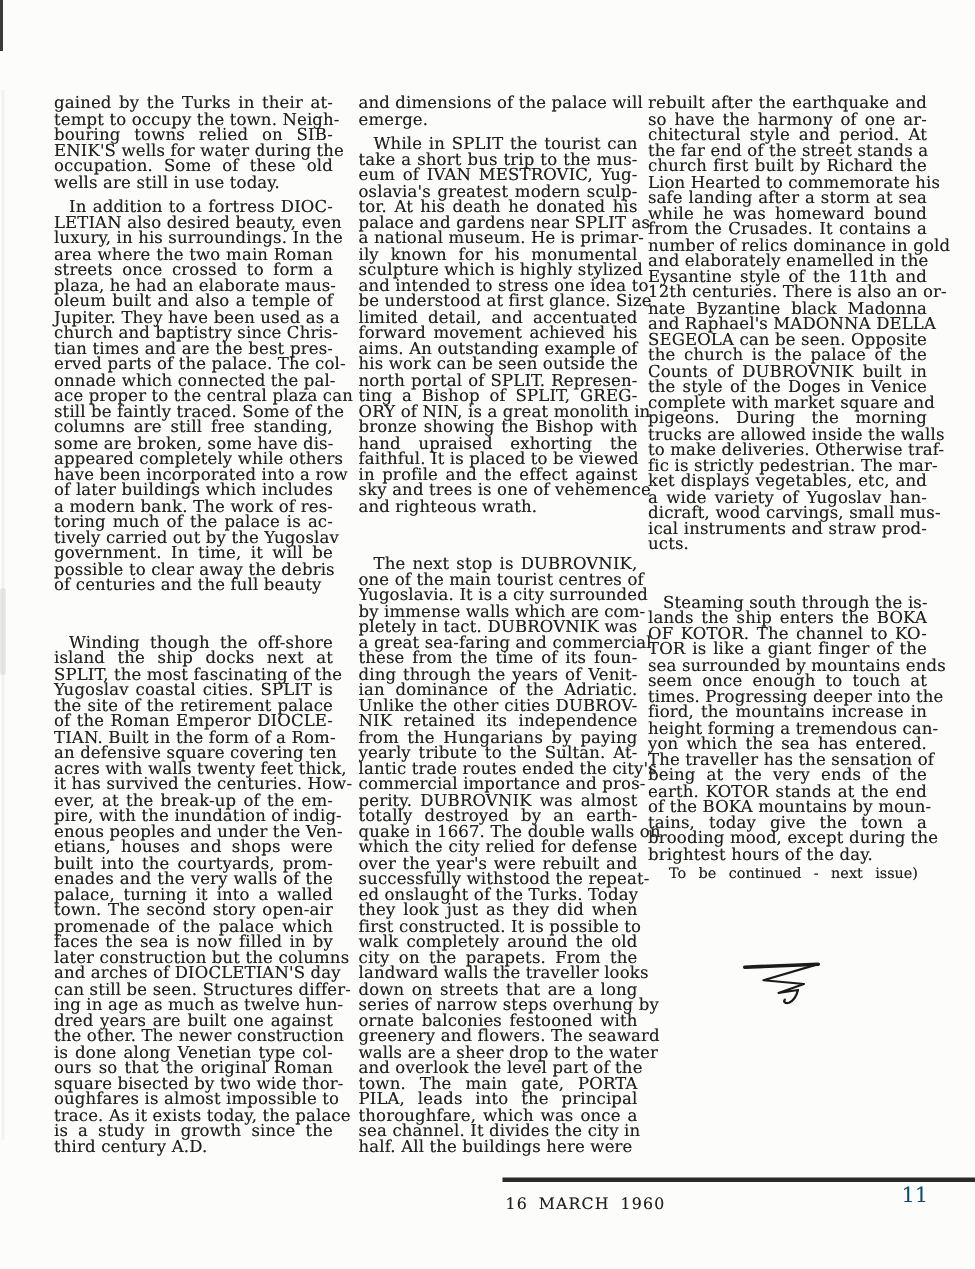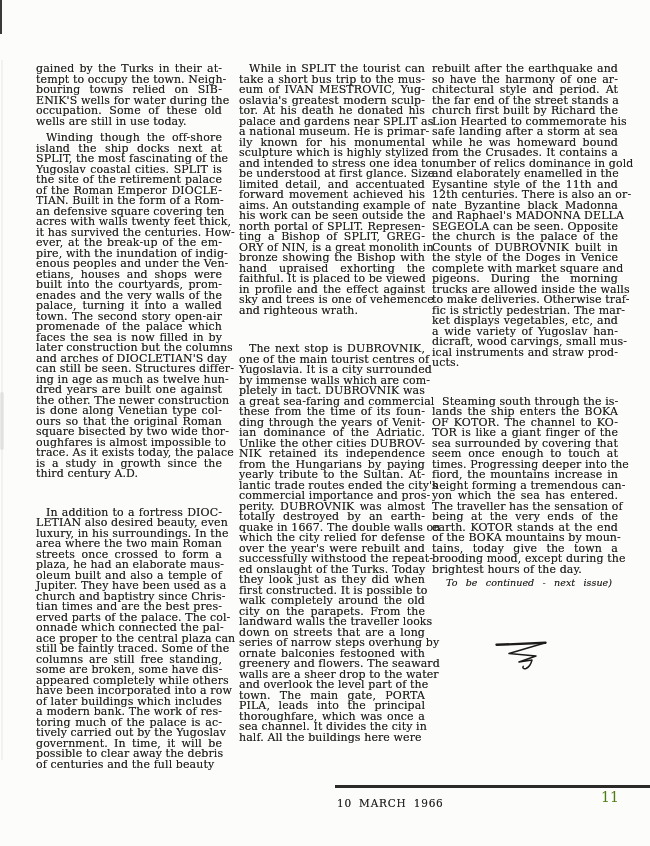--- a/index.html
+++ b/index.html
@@ -53,21 +53,20 @@
 
   .continuation {
     position: absolute;
     left: 446px; top: 577px;
     width: 166px;
     font-size: 9.6px;
     color: #23211e;
     text-align: justify;
     text-align-last: justify;
     text-shadow: 0 0 0.4px rgba(35,33,30,0.55);
-    font-style: italic;
   }
 
   .signature {
     position: absolute;
     left: 492px; top: 637px;
     width: 62px; height: 38px;
   }
 
   .footer-rule {
     position: absolute;
@@ -81,39 +80,66 @@
     font-size: 10.5px;
     letter-spacing: 0.8px;
     word-spacing: 3px;
     color: #23211e;
     text-shadow: 0 0 0.4px rgba(35,33,30,0.5);
   }
   .footer-page {
     position: absolute;
     left: 601px; top: 789px;
     font-size: 14px;
-    color: #4d7c0f;
+    color: #0c4a6e;
   }
 </style>
 </head>
 <body>
 
 <div class="page">
   <div class="artifact-top-left"></div>
   <div class="artifact-left-edge"></div>
   <div class="artifact-left-smudge"></div>
 
   <div class="col" id="col-0">
       <div class="para">
         <div class="line">gained by the Turks in their at-</div>
         <div class="line">tempt to occupy the town. Neigh-</div>
         <div class="line">bouring towns relied on SIB-</div>
         <div class="line">ENIK'S wells for water during the</div>
         <div class="line">occupation. Some of these old</div>
         <div class="line last">wells are still in use today.</div>
+      </div>
+      <div class="para indent">
+        <div class="line">In addition to a fortress DIOC-</div>
+        <div class="line">LETIAN also desired beauty, even</div>
+        <div class="line">luxury, in his surroundings. In the</div>
+        <div class="line">area where the two main Roman</div>
+        <div class="line">streets once crossed to form a</div>
+        <div class="line">plaza, he had an elaborate maus-</div>
+        <div class="line">oleum built and also a temple of</div>
+        <div class="line">Jupiter. They have been used as a</div>
+        <div class="line">church and baptistry since Chris-</div>
+        <div class="line">tian times and are the best pres-</div>
+        <div class="line">erved parts of the palace. The col-</div>
+        <div class="line">onnade which connected the pal-</div>
+        <div class="line">ace proper to the central plaza can</div>
+        <div class="line">still be faintly traced. Some of the</div>
+        <div class="line">columns are still free standing,</div>
+        <div class="line">some are broken, some have dis-</div>
+        <div class="line">appeared completely while others</div>
+        <div class="line">have been incorporated into a row</div>
+        <div class="line">of later buildings which includes</div>
+        <div class="line">a modern bank. The work of res-</div>
+        <div class="line">toring much of the palace is ac-</div>
+        <div class="line">tively carried out by the Yugoslav</div>
+        <div class="line">government. In time, it will be</div>
+        <div class="line">possible to clear away the debris</div>
+        <div class="line last">of centuries and the full beauty</div>
       </div>
       <div class="para indent">
         <div class="line">Winding though the off-shore</div>
         <div class="line">island the ship docks next at</div>
         <div class="line">SPLIT, the most fascinating of the</div>
         <div class="line">Yugoslav coastal cities. SPLIT is</div>
         <div class="line">the site of the retirement palace</div>
         <div class="line">of the Roman Emperor DIOCLE-</div>
         <div class="line">TIAN. Built in the form of a Rom-</div>
         <div class="line">an defensive square covering ten</div>
@@ -136,49 +162,26 @@
         <div class="line">dred years are built one against</div>
         <div class="line">the other. The newer construction</div>
         <div class="line">is done along Venetian type col-</div>
         <div class="line">ours so that the original Roman</div>
         <div class="line">square bisected by two wide thor-</div>
         <div class="line">oughfares is almost impossible to</div>
         <div class="line">trace. As it exists today, the palace</div>
         <div class="line">is a study in growth since the</div>
         <div class="line last">third century A.D.</div>
       </div>
-      <div class="para indent">
-        <div class="line">In addition to a fortress DIOC-</div>
-        <div class="line">LETIAN also desired beauty, even</div>
-        <div class="line">luxury, in his surroundings. In the</div>
-        <div class="line">area where the two main Roman</div>
-        <div class="line">streets once crossed to form a</div>
-        <div class="line">plaza, he had an elaborate maus-</div>
-        <div class="line">oleum built and also a temple of</div>
-        <div class="line">Jupiter. They have been used as a</div>
-        <div class="line">church and baptistry since Chris-</div>
-        <div class="line">tian times and are the best pres-</div>
-        <div class="line">erved parts of the palace. The col-</div>
-        <div class="line">onnade which connected the pal-</div>
-        <div class="line">ace proper to the central plaza can</div>
-        <div class="line">still be faintly traced. Some of the</div>
-        <div class="line">columns are still free standing,</div>
-        <div class="line">some are broken, some have dis-</div>
-        <div class="line">appeared completely while others</div>
-        <div class="line">have been incorporated into a row</div>
-        <div class="line">of later buildings which includes</div>
-        <div class="line">a modern bank. The work of res-</div>
-        <div class="line">toring much of the palace is ac-</div>
-        <div class="line">tively carried out by the Yugoslav</div>
-        <div class="line">government. In time, it will be</div>
-        <div class="line">possible to clear away the debris</div>
-        <div class="line last">of centuries and the full beauty</div>
-      </div>
     </div>
   <div class="col" id="col-1">
+      <div class="para">
+        <div class="line">and dimensions of the palace will</div>
+        <div class="line last">emerge.</div>
+      </div>
       <div class="para indent">
         <div class="line">While in SPLIT the tourist can</div>
         <div class="line">take a short bus trip to the mus-</div>
         <div class="line">eum of IVAN MESTROVIC, Yug-</div>
         <div class="line">oslavia's greatest modern sculp-</div>
         <div class="line">tor. At his death he donated his</div>
         <div class="line">palace and gardens near SPLIT as</div>
         <div class="line">a national museum. He is primar-</div>
         <div class="line">ily known for his monumental</div>
         <div class="line">sculpture which is highly stylized</div>
@@ -269,21 +272,21 @@
         <div class="line">a wide variety of Yugoslav han-</div>
         <div class="line">dicraft, wood carvings, small mus-</div>
         <div class="line">ical instruments and straw prod-</div>
         <div class="line last">ucts.</div>
       </div>
       <div class="para indent">
         <div class="line">Steaming south through the is-</div>
         <div class="line">lands the ship enters the BOKA</div>
         <div class="line">OF KOTOR. The channel to KO-</div>
         <div class="line">TOR is like a giant finger of the</div>
-        <div class="line">sea surrounded by covering that</div>
+        <div class="line">sea surrounded by mountains ends</div>
         <div class="line">seem once enough to touch at</div>
         <div class="line">times. Progressing deeper into the</div>
         <div class="line">fiord, the mountains increase in</div>
         <div class="line">height forming a tremendous can-</div>
         <div class="line">yon which the sea has entered.</div>
         <div class="line">The traveller has the sensation of</div>
         <div class="line">being at the very ends of the</div>
         <div class="line">earth. KOTOR stands at the end</div>
         <div class="line">of the BOKA mountains by moun-</div>
         <div class="line">tains, today give the town a</div>
@@ -293,15 +296,15 @@
     </div>
 
   <div class="continuation">To be continued - next issue)</div>
 
   <svg class="signature" viewBox="0 0 62 38">
     <path d="M4.5,7.8 L53.5,5.8" fill="none" stroke="#1c1b1a" stroke-width="2.4" stroke-linecap="round"></path>
     <path d="M53.5,5.8 L17,16.5 L44,19 L27,25 L40,23 C39,27 37.5,30 34,31.5 C31.5,32.4 30.2,30.8 31.2,29.4" fill="none" stroke="#1c1b1a" stroke-width="1.5" stroke-linecap="round" stroke-linejoin="round"></path>
   </svg>
 
   <div class="footer-rule"></div>
-  <div class="footer-date">10 MARCH 1966</div>
+  <div class="footer-date">16 MARCH 1960</div>
   <div class="footer-page">11</div>
 </div>
 
 </body></html>

